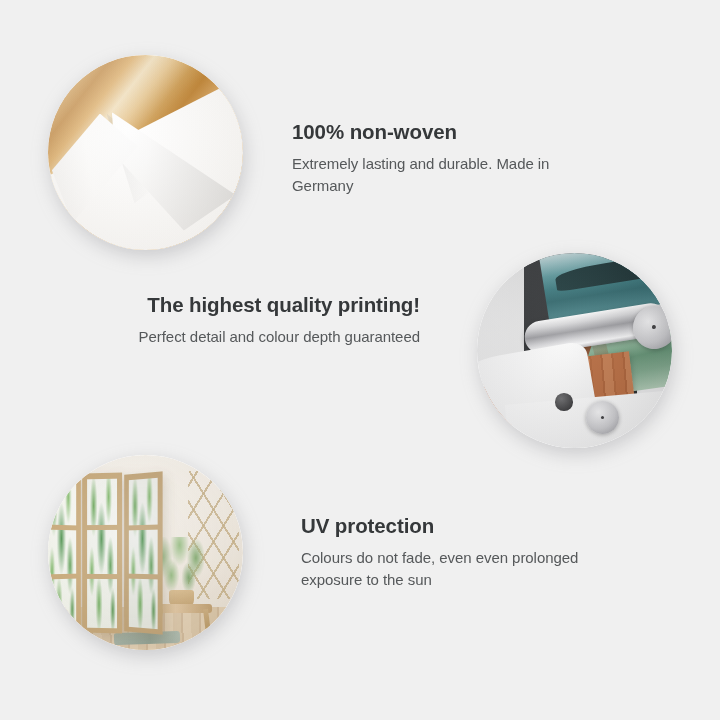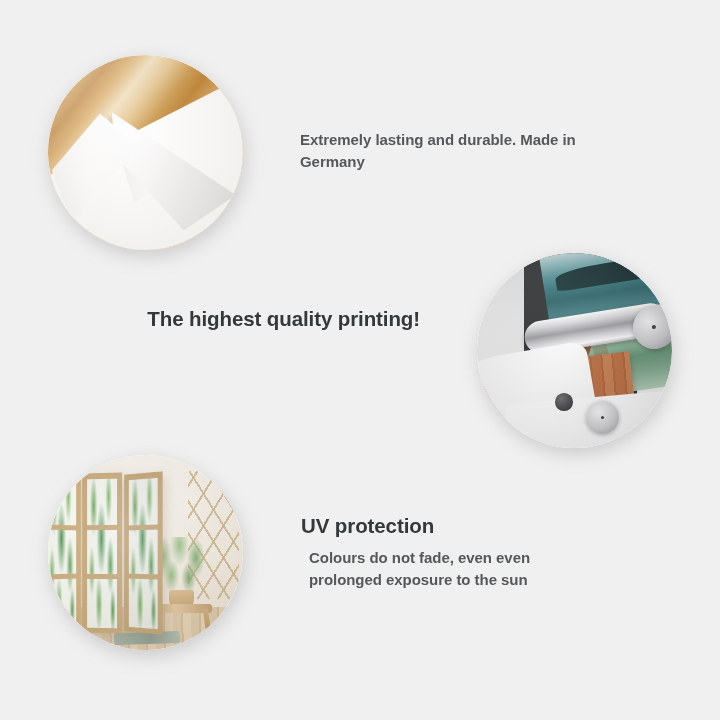--- a/index.html
+++ b/index.html
@@ -27,23 +27,23 @@
   .txt{position:absolute;}
   .txt h2{
     margin:0 0 9px 0;
     font-size:20.5px;
     font-weight:700;
     color:#35383a;
     letter-spacing:-.1px;
     line-height:1.12;
   }
   .txt p{
-    margin:8px;
+    margin:0;
     font-size:15px;
-    font-weight:700;
+    font-weight:400;
     color:#55585a;
     line-height:1.47;
     letter-spacing:-.05px;
   }
   .txt.right-align{text-align:right;}
 
   
   #img-wallpaper .inner{
     background:
       linear-gradient(128deg,
@@ -330,25 +330,27 @@
       <div class="wash"></div>
       <div class="peel-body"></div>
       <div class="peel-shade"></div>
       <div class="peel-flap"></div>
       <div class="peel-left"></div>
       <div class="vig"></div>
     </div>
   </div>
 
   <div class="txt" style="left:292px;top:121px;width:310px;">
+    <h2>100% non-woven</h2>
     <p>Extremely lasting and durable. Made in Germany</p>
   </div>
 
-  <div class="txt right-align" style="left:120px;top:308px;width:300px;">
+  <div class="txt right-align" style="left:120px;top:294px;width:300px;">
     <h2>The highest quality printing!</h2>
+    <p>Perfect detail and colour depth guaranteed</p>
   </div>
 
   <div class="circle" id="img-press" style="left:477px;top:253px;">
     <div class="inner">
       <div class="wall"></div>
       <div class="machine-dark"></div>
       <div class="art-top"></div>
       <div class="art-top-dark"></div>
       <div class="art-mid"></div>
       <div class="plank-a"></div>

